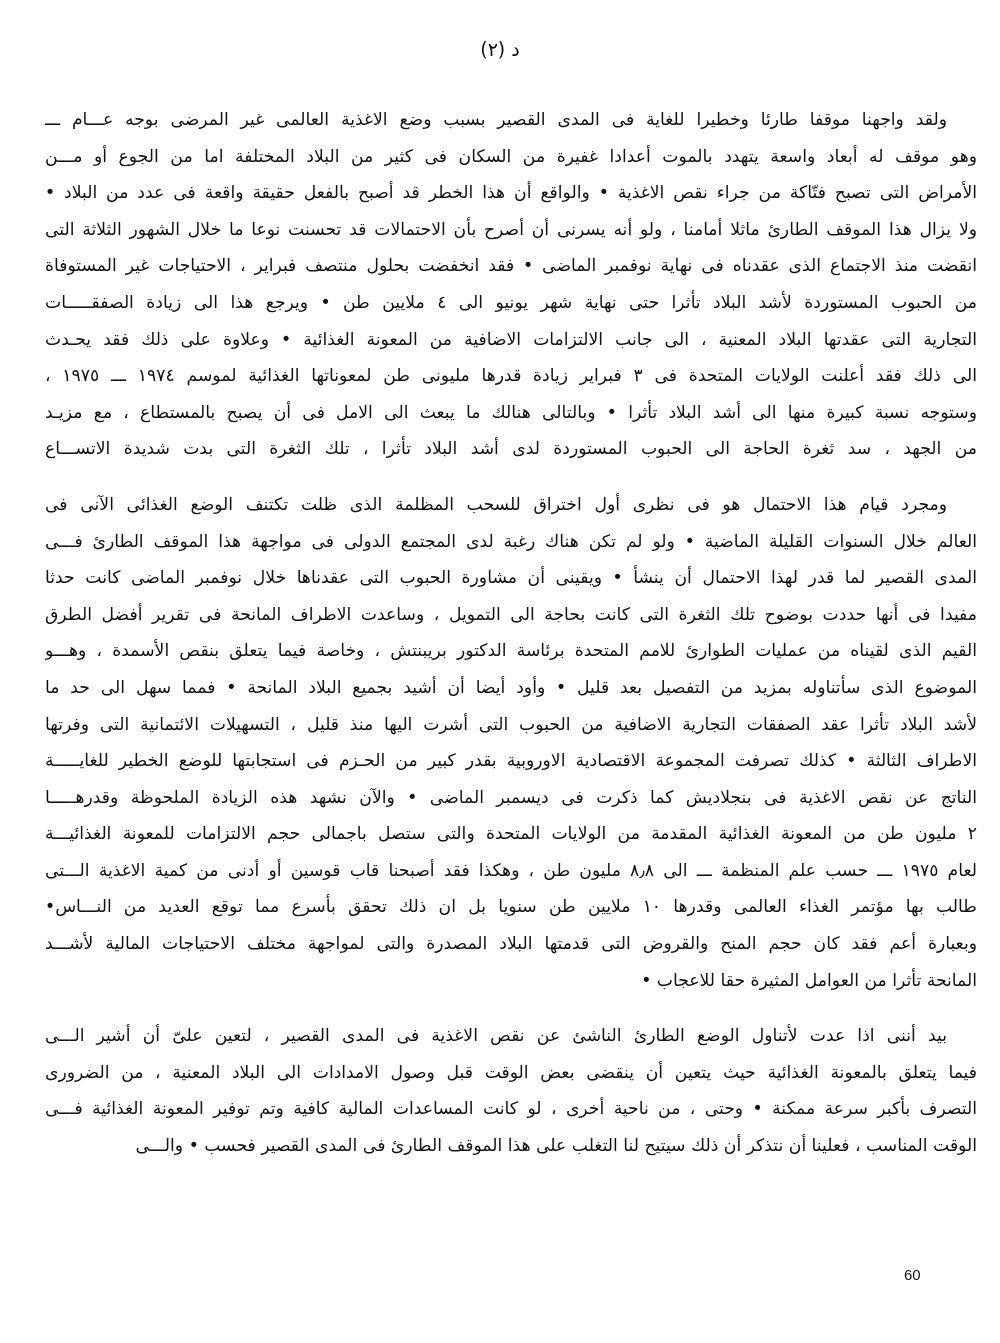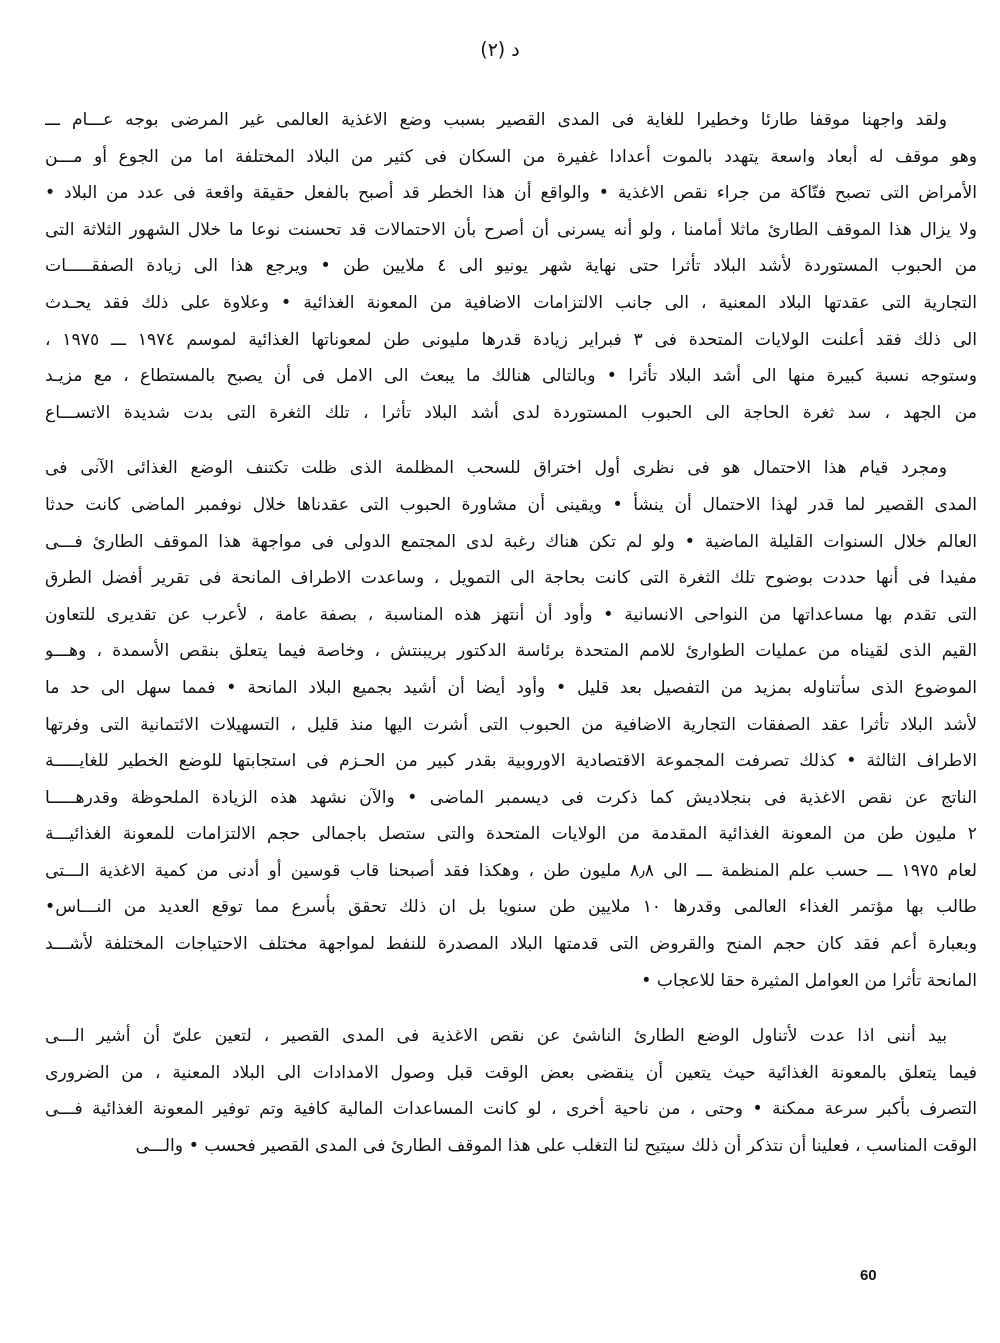--- a/index.html
+++ b/index.html
@@ -51,58 +51,57 @@
     }
     .line.last {
       text-align-last: right;
     }
     .line.indent {
       padding-right: 30px;
     }
     .page-number {
       position: absolute;
       top: 1266px;
-      left: 860px;
+      left: 904px;
       font-size: 15px;
       font-family: "Liberation Sans", sans-serif;
-      font-weight: bold;
     }
   </style>
 </head>
 <body>
 
 <div class="page-header">د (٢)</div>
 
 <div class="text-body">
   <p class="para">
       <span class="line indent">ولقد واجهنا موقفا طارئا وخطيرا للغاية فى المدى القصير بسبب وضع الاغذية العالمى غير المرضى بوجه عـــام ـــ</span>
       <span class="line">وهو موقف له أبعاد واسعة يتهدد بالموت أعدادا غفيرة من السكان فى كثير من البلاد المختلفة اما من الجوع أو مـــن</span>
       <span class="line">الأمراض التى تصبح فتّاكة من جراء نقص الاغذية • والواقع أن هذا الخطر قد أصبح بالفعل حقيقة واقعة فى عدد من البلاد •</span>
       <span class="line">ولا يزال هذا الموقف الطارئ ماثلا أمامنا ، ولو أنه يسرنى أن أصرح بأن الاحتمالات قد تحسنت نوعا ما خلال الشهور الثلاثة التى</span>
+      <span class="line">انقضت منذ الاجتماع الذى عقدناه فى نهاية نوفمبر الماضى • فقد انخفضت بحلول منتصف فبراير ، الاحتياجات غير المستوفاة</span>
       <span class="line">من الحبوب المستوردة لأشد البلاد تأثرا حتى نهاية شهر يونيو الى ٤ ملايين طن • ويرجع هذا الى زيادة الصفقـــــات</span>
       <span class="line">التجارية التى عقدتها البلاد المعنية ، الى جانب الالتزامات الاضافية من المعونة الغذائية • وعلاوة على ذلك فقد يحـدث</span>
       <span class="line">الى ذلك فقد أعلنت الولايات المتحدة فى ٣ فبراير زيادة قدرها مليونى طن لمعوناتها الغذائية لموسم ١٩٧٤ ـــ ١٩٧٥ ،</span>
       <span class="line">وستوجه نسبة كبيرة منها الى أشد البلاد تأثرا • وبالتالى هنالك ما يبعث الى الامل فى أن يصبح بالمستطاع ، مع مزيـد</span>
       <span class="line">من الجهد ، سد ثغرة الحاجة الى الحبوب المستوردة لدى أشد البلاد تأثرا ، تلك الثغرة التى بدت شديدة الاتســـاع</span>
     </p>
   <p class="para">
       <span class="line indent">ومجرد قيام هذا الاحتمال هو فى نظرى أول اختراق للسحب المظلمة الذى ظلت تكتنف الوضع الغذائى الآنى فى</span>
+      <span class="line">العالم خلال السنوات القليلة الماضية • ولو لم تكن هناك رغبة لدى المجتمع الدولى فى مواجهة هذا الموقف الطارئ فـــى</span>
       <span class="line">المدى القصير لما قدر لهذا الاحتمال أن ينشأ • ويقينى أن مشاورة الحبوب التى عقدناها خلال نوفمبر الماضى كانت حدثا</span>
-      <span class="line">العالم خلال السنوات القليلة الماضية • ولو لم تكن هناك رغبة لدى المجتمع الدولى فى مواجهة هذا الموقف الطارئ فـــى</span>
       <span class="line">مفيدا فى أنها حددت بوضوح تلك الثغرة التى كانت بحاجة الى التمويل ، وساعدت الاطراف المانحة فى تقرير أفضل الطرق</span>
-      <span class="line">التى تقدم بها مساعداتها من النواحى الانسانية • وأود أن أنتهز هذه المناسبة ، بصفة عامة ، لأعرب عن تقديرى للتعاون</span>
       <span class="line">القيم الذى لقيناه من عمليات الطوارئ للامم المتحدة برئاسة الدكتور بريبنتش ، وخاصة فيما يتعلق بنقص الأسمدة ، وهـــو</span>
       <span class="line">الموضوع الذى سأتناوله بمزيد من التفصيل بعد قليل • وأود أيضا أن أشيد بجميع البلاد المانحة • فمما سهل الى حد ما</span>
       <span class="line">لأشد البلاد تأثرا عقد الصفقات التجارية الاضافية من الحبوب التى أشرت اليها منذ قليل ، التسهيلات الائتمانية التى وفرتها</span>
       <span class="line">الاطراف الثالثة • كذلك تصرفت المجموعة الاقتصادية الاوروبية بقدر كبير من الحـزم فى استجابتها للوضع الخطير للغايـــــة</span>
       <span class="line">الناتج عن نقص الاغذية فى بنجلاديش كما ذكرت فى ديسمبر الماضى • والآن نشهد هذه الزيادة الملحوظة وقدرهـــــا</span>
       <span class="line">٢ مليون طن من المعونة الغذائية المقدمة من الولايات المتحدة والتى ستصل باجمالى حجم الالتزامات للمعونة الغذائيـــة</span>
       <span class="line">لعام ١٩٧٥ ـــ حسب علم المنظمة ـــ الى ٨٫٨ مليون طن ، وهكذا فقد أصبحنا قاب قوسين أو أدنى من كمية الاغذية الـــتى</span>
       <span class="line">طالب بها مؤتمر الغذاء العالمى وقدرها ١٠ ملايين طن سنويا بل ان ذلك تحقق بأسرع مما توقع العديد من النـــاس•</span>
-      <span class="line">وبعبارة أعم فقد كان حجم المنح والقروض التى قدمتها البلاد المصدرة للنفط لمواجهة مختلف الاحتياجات المختلفة لأشـــد</span>
+      <span class="line">وبعبارة أعم فقد كان حجم المنح والقروض التى قدمتها البلاد المصدرة والتى لمواجهة مختلف الاحتياجات المالية لأشـــد</span>
       <span class="line last">المانحة تأثرا من العوامل المثيرة حقا للاعجاب •</span>
     </p>
   <p class="para">
       <span class="line indent">بيد أننى اذا عدت لأتناول الوضع الطارئ الناشئ عن نقص الاغذية فى المدى القصير ، لتعين علىّ أن أشير الـــى</span>
       <span class="line">فيما يتعلق بالمعونة الغذائية حيث يتعين أن ينقضى بعض الوقت قبل وصول الامدادات الى البلاد المعنية ، من الضرورى</span>
       <span class="line">التصرف بأكبر سرعة ممكنة • وحتى ، من ناحية أخرى ، لو كانت المساعدات المالية كافية وتم توفير المعونة الغذائية فـــى</span>
       <span class="line last">الوقت المناسب ، فعلينا أن نتذكر أن ذلك سيتيح لنا التغلب على هذا الموقف الطارئ فى المدى القصير فحسب • والـــى</span>
     </p>
 </div>
 

